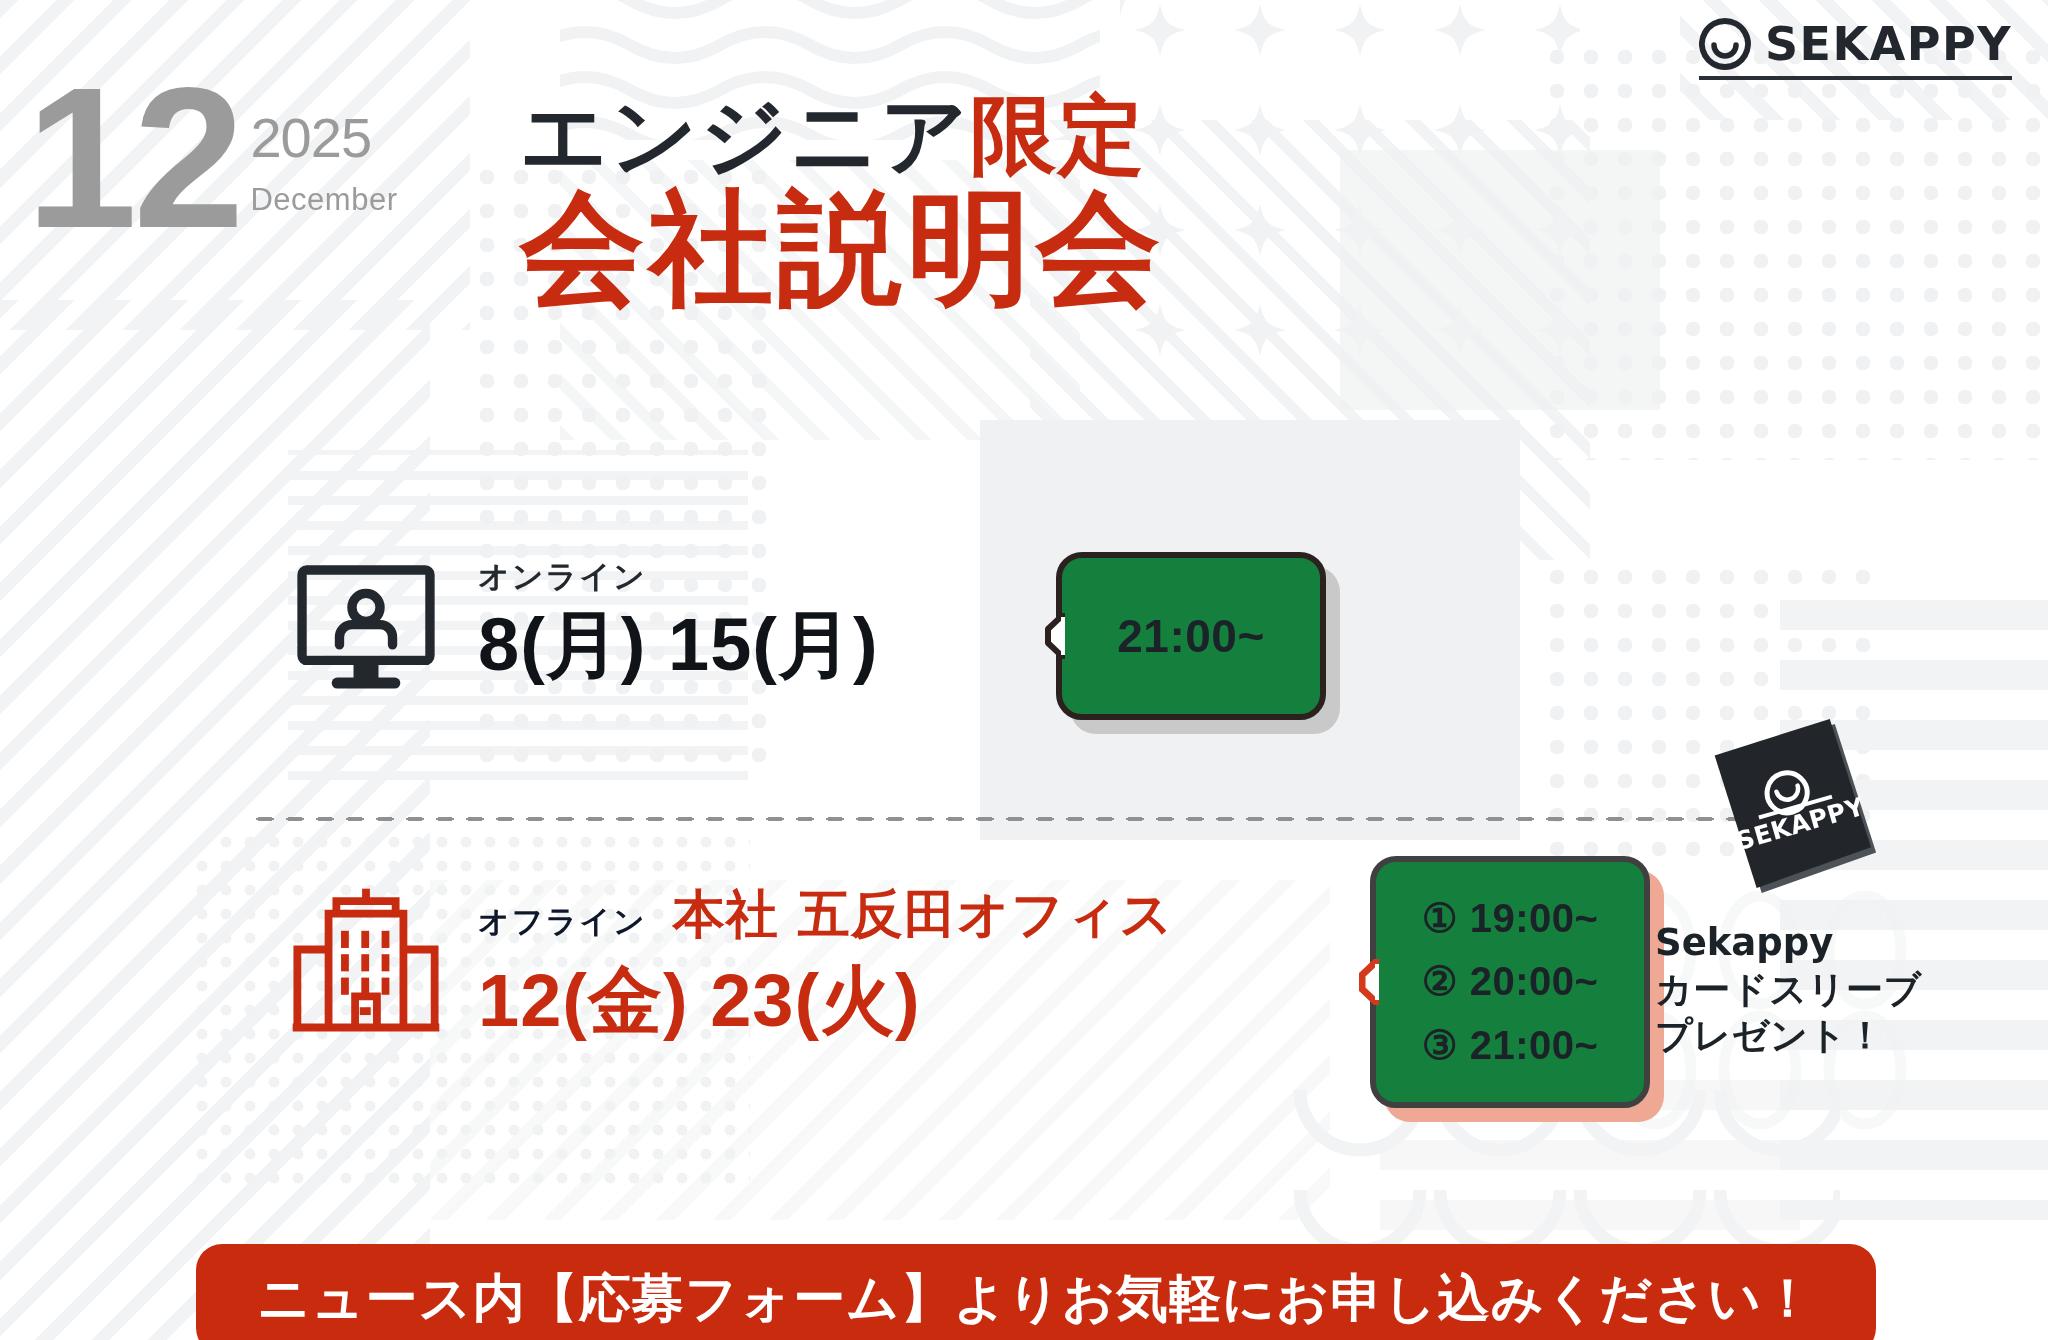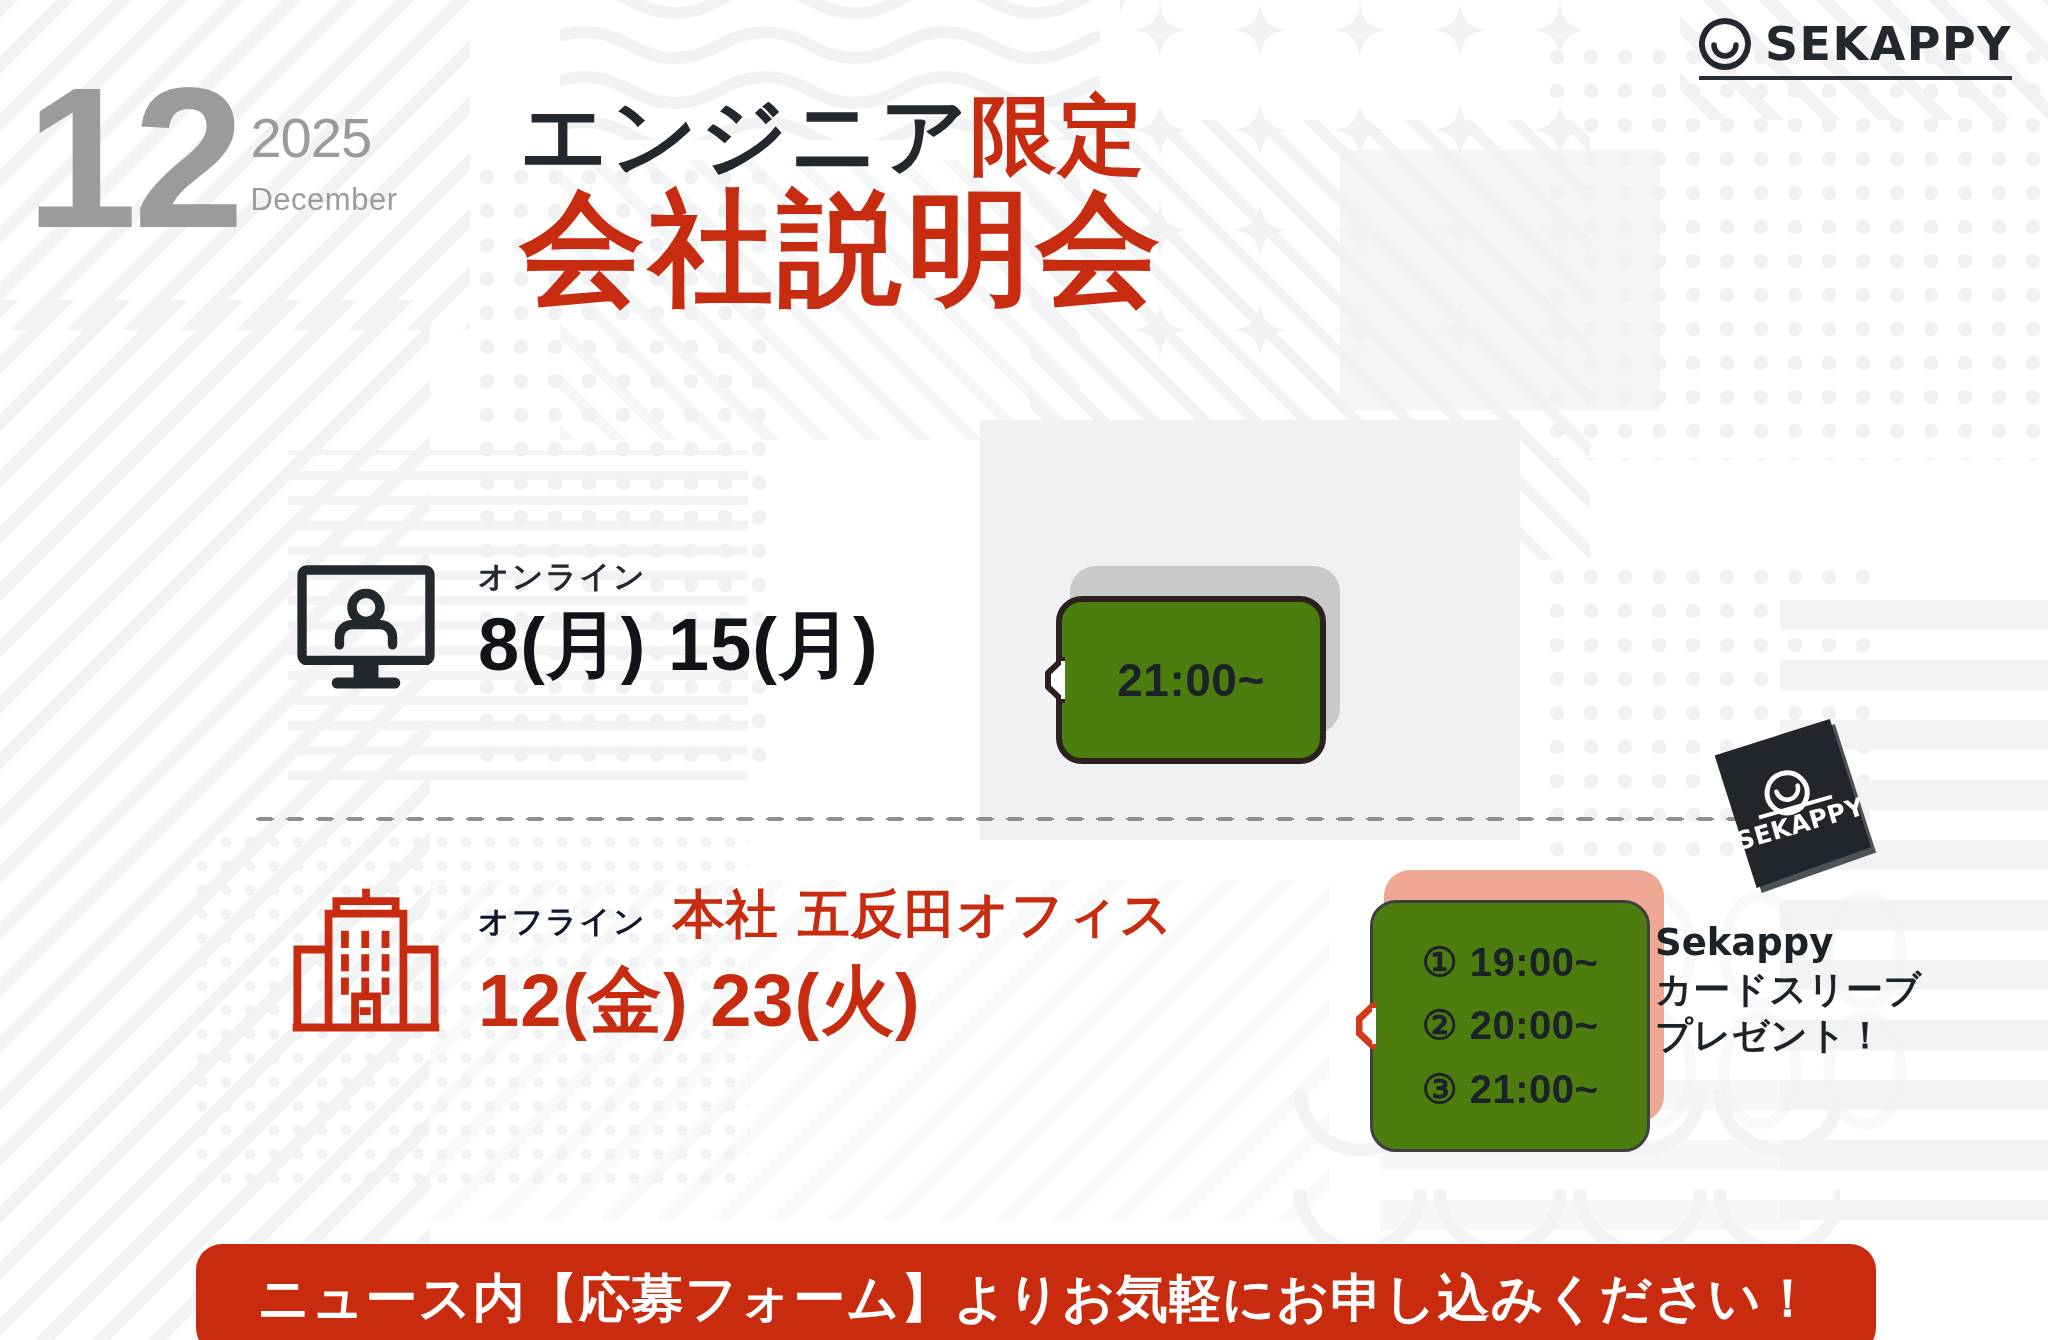--- a/index.html
+++ b/index.html
@@ -132,25 +132,25 @@
     width:280px; height:252px;
   }
   .bub-shadow {
     position:absolute; left:14px; top:14px; width:100%; height:100%;
     border-radius:26px;
   }
   .bub-shadow-gray { background:#c9c9c9; }
   .bub-shadow-red  { background:#eea893; }
   .bub-body {
     position:absolute; left:0; top:0; width:100%; height:100%;
-    background:#4d7c0f; border-radius:26px;
-    display:flex; flex-direction:column; align-items:center; justify-content:center;margin-top:44px;
+    background:#15803d; border-radius:26px;
+    display:flex; flex-direction:column; align-items:center; justify-content:center;
   }
   .bub-dark { border:6px solid #2b211e; }
-  .bub-red  { border:3px solid #404040; }
+  .bub-red  { border:6px solid #404040; }
   .bub-tail {
     position:absolute; left:-17px; top:50%; transform:translateY(-50%);
     width:20px; height:46px;
   }
   .bub-time {
     font-size:46px; font-weight:800; color:#1b2228; letter-spacing:0.5px;
     font-family:"Liberation Sans", sans-serif;
   }
   .bub-line {
     font-size:40px; font-weight:600; color:#1b2228; line-height:1.58;

